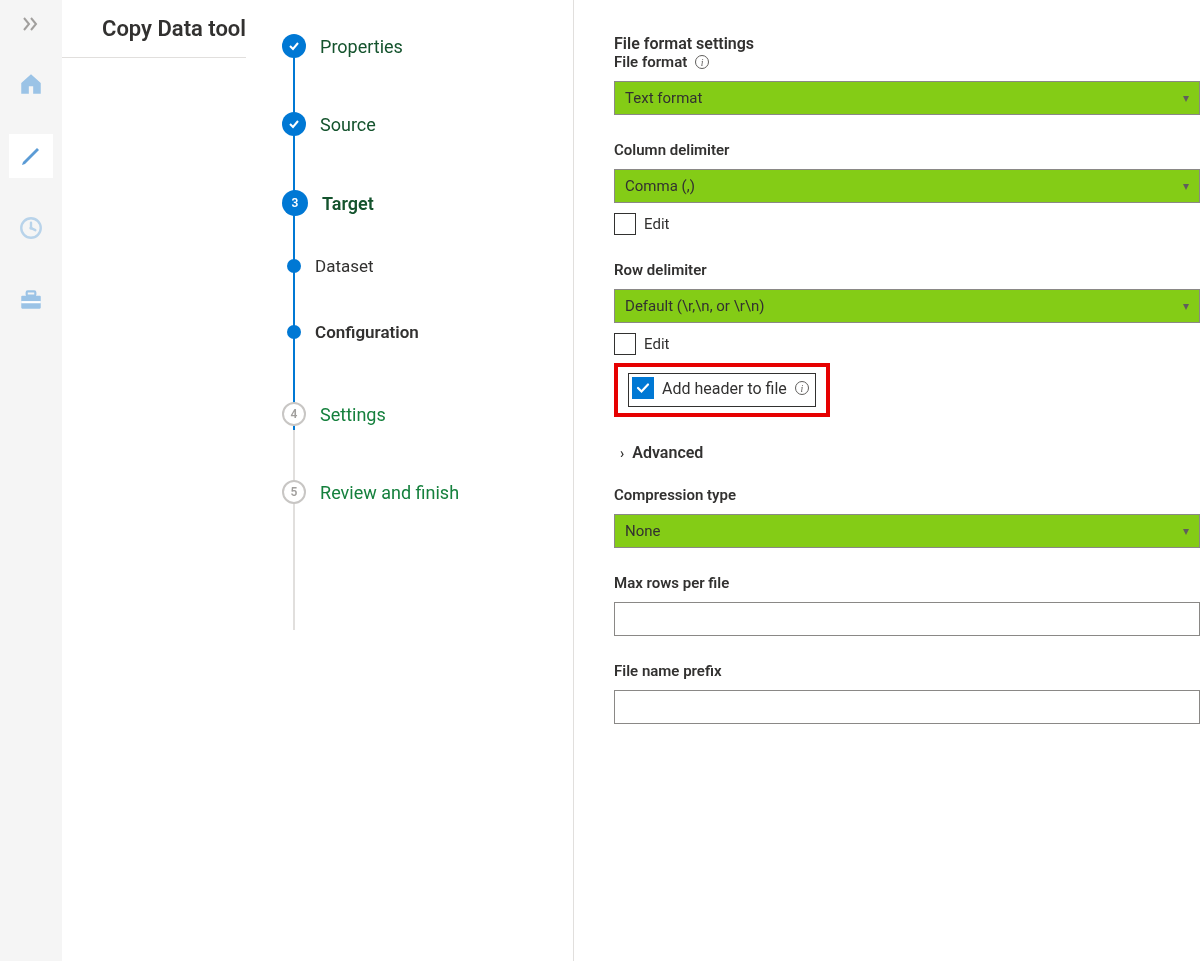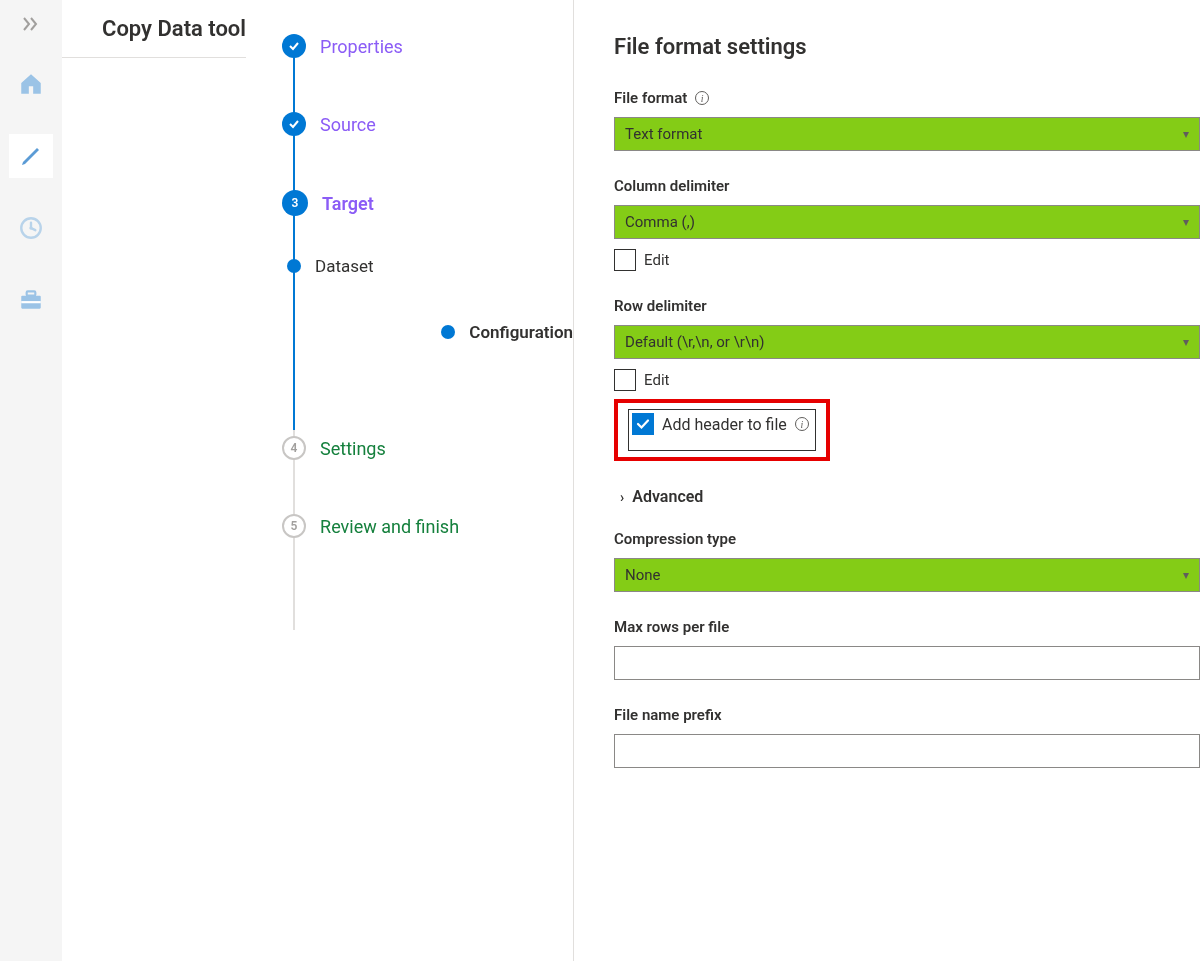--- a/index.html
+++ b/index.html
@@ -63,39 +63,39 @@
   .step .circle.done { background: #0078d4; color: #fff; }
   .step .circle.current {
     background: #0078d4; color: #fff; width: 26px; height: 26px;
   }
   .step .circle.pending {
     border: 2px solid #c8c6c4; color: #a19f9d; background: #fff;
   }
   .sub-step .circle {
     width: 14px; height: 14px; background: #0078d4; margin-left: 5px;
   }
-  .step .label { font-size: 18px; font-weight: 400; color: #8b5cf6; }
+  .step .label { font-size: 18px; font-weight: 400; color: #14532d; }
   .step.active .label, .step.current .label { font-weight: 600; }
   .sub-step .label { font-size: 17px; font-weight: 400; color: #323130; }
   .sub-step.current .label { font-weight: 600; }
   .step.pending .label { color: #15803d; }
 
   
   .line {
     position: absolute; left: 47px; width: 2px; z-index: 1;
   }
   .line.blue { background: #0078d4; }
   .line.gray { background: #e1dfdd; }
 
   
   .form-area {
     flex: 1;
     padding: 34px 0 0 40px;
   }
-  .form-area h2 { font-size: 22px; font-weight: 600; margin-bottom: 30px; }
+  .form-area h2 { font-size: 16px; font-weight: 600; }
 
   .field { margin-bottom: 26px; max-width: 600px; }
   .field .flabel { font-size: 15px; font-weight: 600; margin-bottom: 10px; display:flex; align-items:center; gap:8px; }
   .info-circle {
     width: 14px; height: 14px; border: 1px solid #605e5c; border-radius: 50%;
     display: inline-flex; align-items:center; justify-content:center;
     font-size: 10px; font-style: italic; font-family: Georgia, serif; color:#605e5c;
     font-weight: 400;
   }
   .select {
@@ -123,21 +123,21 @@
 
   .highlight-box {
     border: 4px solid #e60000;
     padding: 6px 10px;
     display: inline-flex; align-items: center; gap: 8px;
     margin-top: 8px;
   }
   .header-inner {
     border: 1px solid #323130;
     display: inline-flex; align-items: center; gap: 8px;
-    padding: 3px 6px 15px 3px;
+    padding: 3px 6px 7px 3px;
     font-size: 16px;
   }
 
   .adv-toggle {
     display: flex; align-items: center; gap: 8px;
     font-size: 16px; font-weight: 600;
     margin: 24px 0 24px 0;
     padding-left: 6px;
   }
   .adv-toggle .tri { font-size: 14px; }
@@ -211,21 +211,21 @@
             <span class="label">Source</span>
           </li>
           <li class="step current" style="margin-bottom:40px;">
             <span class="circle current">3</span>
             <span class="label">Target</span>
           </li>
           <li class="step sub-step">
             <span class="circle"></span>
             <span class="label">Dataset</span>
           </li>
-          <li class="step sub-step current" style="margin-bottom:94px;justify-content:flex-end;">
+          <li class="step sub-step current" style="margin-bottom:60px;">
             <span class="circle"></span>
             <span class="label">Configuration</span>
           </li>
           <li class="step pending">
             <span class="circle pending">4</span>
             <span class="label">Settings</span>
           </li>
           <li class="step pending">
             <span class="circle pending">5</span>
             <span class="label">Review and finish</span>

